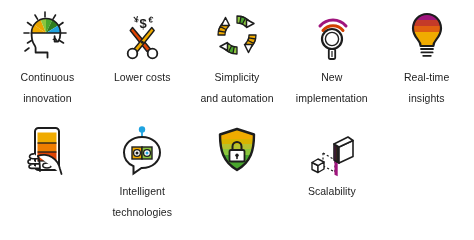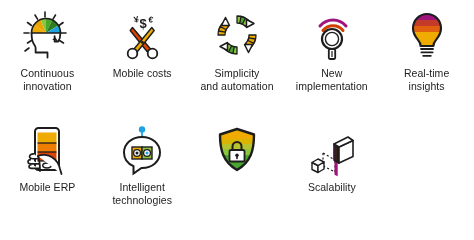--- a/index.html
+++ b/index.html
@@ -29,21 +29,21 @@
     width: 58px;
     height: 58px;
     display: flex;
     align-items: center;
     justify-content: center;
   }
   .benefit-icon svg { display: block; }
   .benefit-label {
     margin-top: 3px;
     font-size: 10.5px;
-    line-height: 13px;
+    line-height: 21px;
     color: #1d1d1d;
     text-align: center;
     letter-spacing: 0.05px;
     max-width: 94px;
     white-space: pre-line;
   }
 </style>
 </head>
 <body>
 
@@ -93,21 +93,21 @@
         <text x="35" y="16" font-family="Liberation Sans, sans-serif" font-size="8.5" font-weight="bold" fill="#1d1d1d" transform="rotate(10 35 16)">€</text>
 
         <path d="M19.5 21.5 L37.5 43 L34 45.5 L17.2 24.5 Z" fill="#e04403" stroke="#1d1d1d" stroke-width="1.4" stroke-linejoin="round"></path>
         <path d="M38.8 21.5 L21 43 L24.5 45.5 L41.2 24.5 Z" fill="#f0ab00" stroke="#1d1d1d" stroke-width="1.4" stroke-linejoin="round"></path>
 
         <circle cx="19.5" cy="47.5" r="4.8" fill="#ffffff" stroke="#1d1d1d" stroke-width="1.8"></circle>
         <circle cx="39.5" cy="47.5" r="4.8" fill="#ffffff" stroke="#1d1d1d" stroke-width="1.8"></circle>
         <circle cx="29.3" cy="36.2" r="1.5" fill="#1d1d1d"></circle>
       </svg>
     </div>
-    <div class="benefit-label">Mobile costs</div>
+    <div class="benefit-label">Lower costs</div>
   </div>
 
   <div class="benefit-card">
     <div class="benefit-icon">
       <svg viewBox="0 0 58 58" width="58" height="58">
         <g stroke="#1d1d1d" stroke-width="1.3" stroke-linejoin="round">
 
           <g>
             <path d="M29 10 A19 19 0 0 1 41.5 15 L37.5 20.5 A12 12 0 0 0 29 17 Z" fill="#8cc63e"></path>
             <path d="M33 10.5 A19 19 0 0 1 37.4 12.3 L34.5 18 A12 12 0 0 0 31.8 17.2 Z" fill="#4aa72e"></path>
@@ -193,21 +193,20 @@
         </g>
         <ellipse cx="29" cy="45.5" rx="4.2" ry="2.4" fill="#ffffff" stroke="#1d1d1d" stroke-width="1.5"></ellipse>
 
         <path d="M16.5 34 C13.5 33.5 11.5 35 11.5 36.6 C11.5 38 13 38.8 14.8 38.8 L20.5 38.8" fill="#ffffff" stroke="#1d1d1d" stroke-width="1.6" stroke-linejoin="round"></path>
         <path d="M13 39.6 C11 39.6 10 40.6 10 41.8 C10 43 11 43.9 13 43.9 L21 43.9" fill="#ffffff" stroke="#1d1d1d" stroke-width="1.6" stroke-linejoin="round"></path>
         <path d="M13.5 44.7 C11.8 44.7 11 45.6 11 46.6 C11 47.7 12 48.4 13.5 48.4 L22 48.4" fill="#ffffff" stroke="#1d1d1d" stroke-width="1.6" stroke-linejoin="round"></path>
         <path d="M20 36 C24 34 30 34.6 34 37.2 C38.5 40 41 44 42 49 L43.5 54" fill="#ffffff" stroke="#1d1d1d" stroke-width="1.8" stroke-linejoin="round" stroke-linecap="round"></path>
         <path d="M20 36 C21.5 40 22 46 22 51" fill="none" stroke="#1d1d1d" stroke-width="1.8" stroke-linecap="round"></path>
       </svg>
     </div>
-    <div class="benefit-label">Mobile ERP</div>
   </div>
 
   <div class="benefit-card">
     <div class="benefit-icon">
       <svg viewBox="0 0 58 58" width="58" height="58">
 
         <line x1="29" y1="11" x2="29" y2="21" stroke="#1fa3e0" stroke-width="1.8" stroke-linecap="round"></line>
         <circle cx="29" cy="9.5" r="3.2" fill="#1fa3e0"></circle>
 
         <path d="M29 17 C18.5 17 11 24 11 32.5 C11 38.5 14.8 43.7 20.5 46.2 L20.5 53.5 L28.5 47.9 C28.7 47.9 28.8 48 29 48 C39.5 48 47 41 47 32.5 C47 24 39.5 17 29 17 Z" fill="#ffffff" stroke="#1d1d1d" stroke-width="2"></path>

